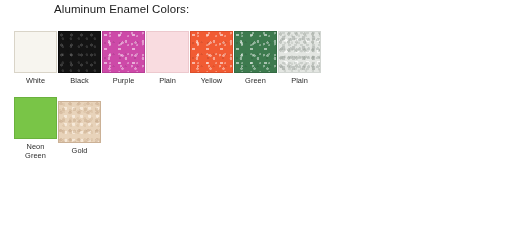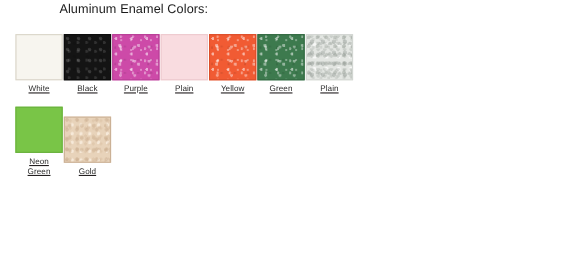--- a/index.html
+++ b/index.html
@@ -23,22 +23,21 @@
     font-weight: normal;
     letter-spacing: 0.1px;
     color: #1a1a1a;
     white-space: nowrap;
     margin-left: 40px;
   }
   .swatch-row {
     position: absolute;
     left: 14px;
     display: flex;
-    align-items: flex-end;
-    text-decoration: underline;
+    align-items: center;
   }
   #row-1 { top: 31px; }
   #row-2 { top: 97px; }
 
   .swatch-cell {
     width: 43px;
     display: flex;
     flex-direction: column;
     align-items: center;
     margin-right: 1px;

